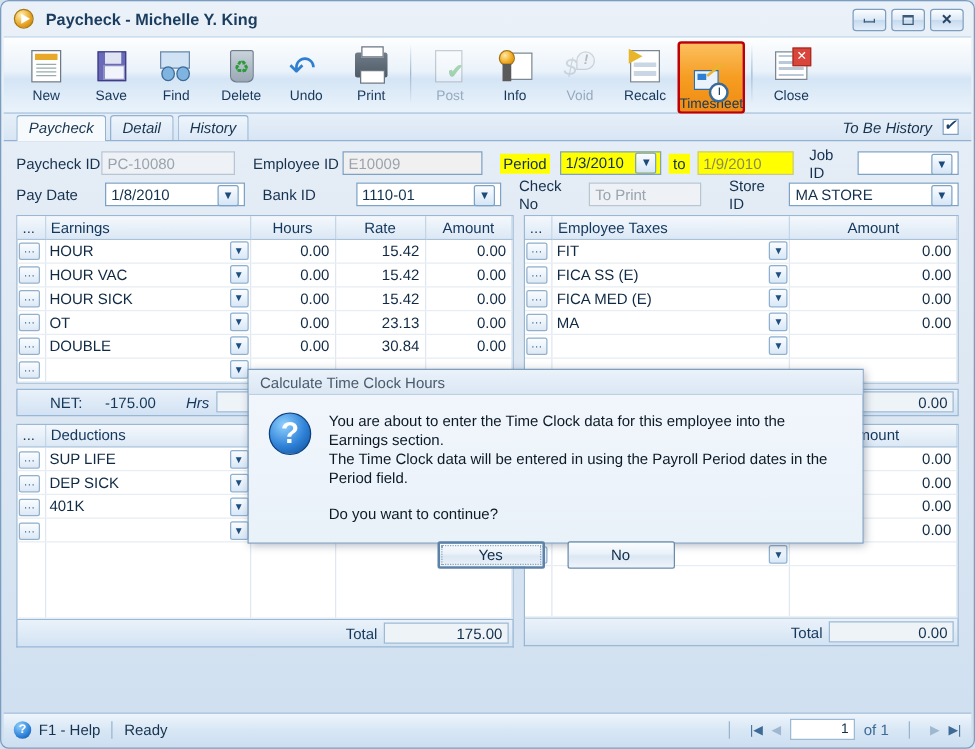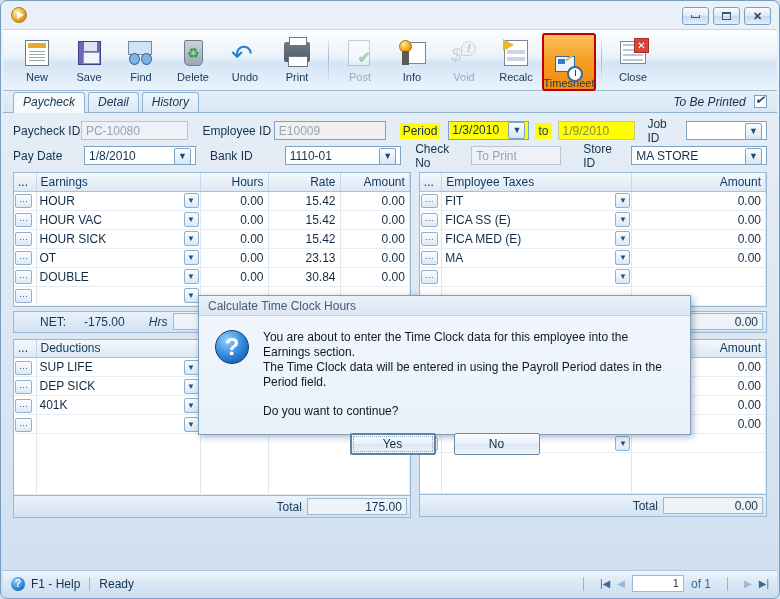--- a/index.html
+++ b/index.html
@@ -149,21 +149,21 @@
     border: 1px solid #9ab8d4;
     background: #fff;
   }
   .grid table { border-collapse: collapse; width: 100%; font-size: 12px; }
   .grid th {
     background: linear-gradient(180deg,#f4f8fc,#dbe8f5);
     border-right: 1px solid #c3d6e8; border-bottom: 1px solid #a8c2dc;
     color: #13375c; font-weight: normal; height: 18px;
     padding: 0 4px; text-align: left;
   }
-  .grid th.r { text-align: right; }
+  .grid th.r { text-align: center; }
   .grid td {
     border-right: 1px solid #dfe8f1; border-bottom: 1px solid #e6edf4;
     height: 19px; padding: 0 4px; color: #102a44;
   }
   .grid td.r { text-align: right; }
   .grid td.grey { color: #a0a8b0; }
   .dots {
     display: inline-block; width: 17px; height: 14px;
     border: 1px solid #92b0cc; border-radius: 2px;
     background: linear-gradient(180deg,#fafdff,#dde9f6);
@@ -330,20 +330,21 @@
   .ic-close:after { content:"✕"; position:absolute; right:-4px; top:-4px; width:13px; height:13px;
         background:#d9453a; color:#fff; font-size:10px; text-align:center; line-height:13px; border:1px solid #a52e25; }
 </style>
 </head>
 <body>
 
 <div class="window">
 
   <div class="titlebar">
     <span class="app-icon"></span>
+    <span>Paycheck - Michelle Y. King</span>
     <div class="win-btns">
       <div class="win-btn">
           <span class="gl-min"></span>
         </div>
       <div class="win-btn">
           <span class="gl-max"></span>
         </div>
       <div class="win-btn">
           <span class="gl-close">✕</span>
         </div>
@@ -440,21 +441,21 @@
         </div>
       <div class="tb-lbl">Close</div>
     </div>
   </div>
 
   <div class="tabstrip">
     <div class="tab sel">Paycheck</div>
     <div class="tab">Detail</div>
     <div class="tab">History</div>
     <div class="tbp">
-      <span>To Be Printed</span>
+      <span>To Be History</span>
       <span class="chk on"></span>
     </div>
   </div>
 
   <div class="body">
 
     <div class="frow">
       <span class="lbl" style="width:78px">Paycheck ID</span>
       <div class="fld ro" style="width:122px">PC-10080</div>
       <span class="lbl" style="width:82px; margin-left:14px">Employee ID</span>

